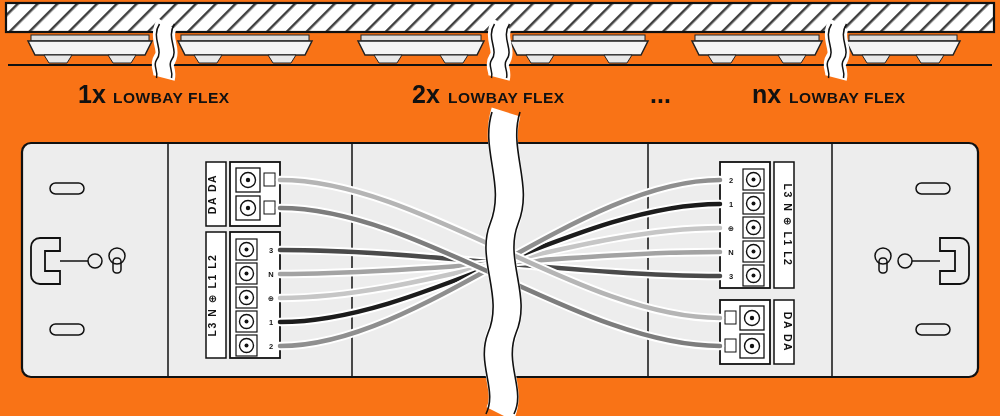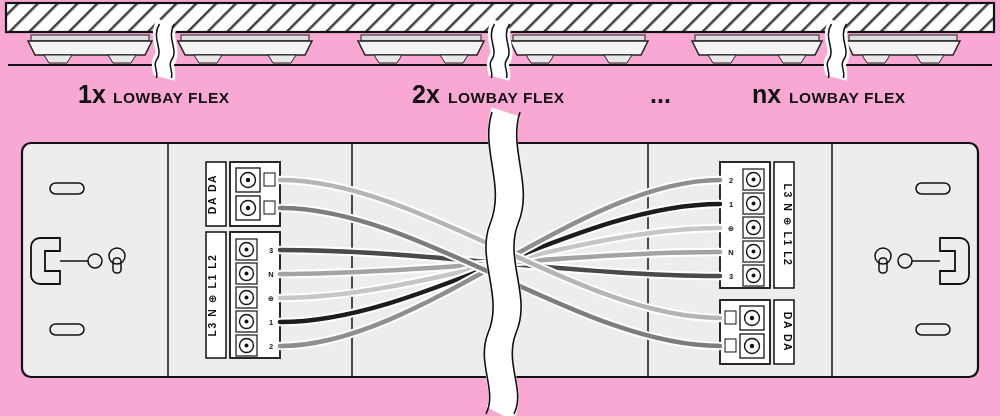--- a/index.html
+++ b/index.html
@@ -1,16 +1,16 @@
 <!DOCTYPE html>
 <html><head>
 <meta charset="utf-8">
 <style>
   html,body{margin:0;padding:0;background:#fff;}
-  .stage{width:1000px;height:416px;position:relative;overflow:hidden;background:#f9a8d4;}
+  .stage{width:1000px;height:416px;position:relative;overflow:hidden;background:#f97316;}
   svg{display:block;}
   text{font-family:"Liberation Sans","DejaVu Sans",sans-serif;fill:#111;}
   .lbl-big{font-size:25px;font-weight:bold;}
   .lbl-small{font-size:15.5px;font-weight:bold;letter-spacing:.5px;}
   .strip-txt{font-size:10.5px;font-weight:bold;letter-spacing:1.5px;text-anchor:middle;}
   .mark{font-size:7.5px;font-weight:bold;text-anchor:middle;}
   .ink{stroke:#111;fill:none;}
 </style>
 </head>
 <body>

